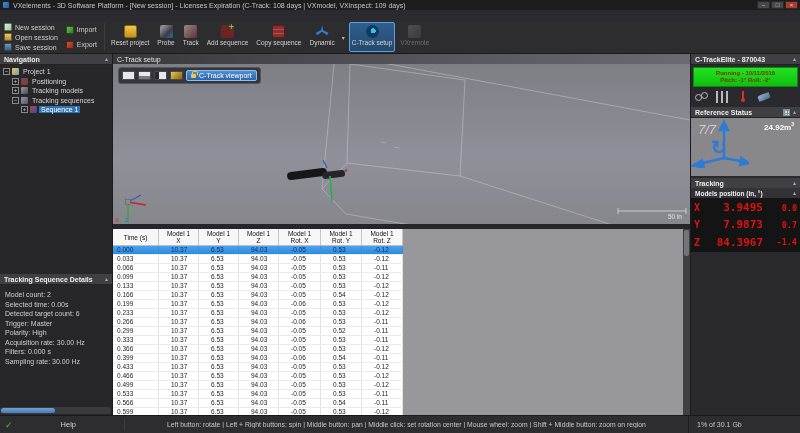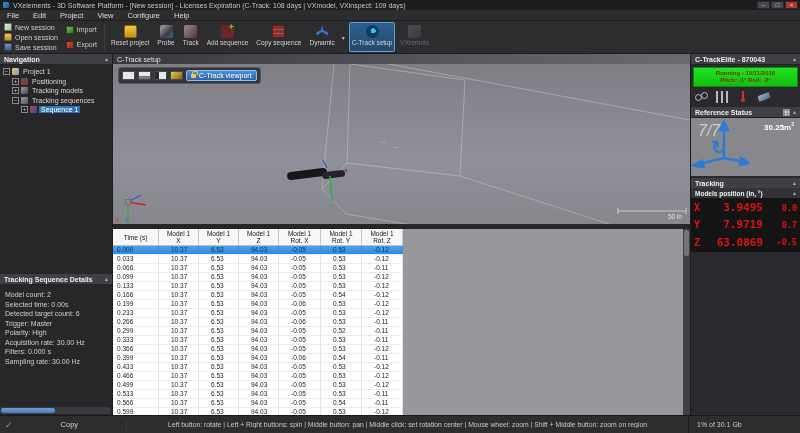--- a/index.html
+++ b/index.html
@@ -111,21 +111,21 @@
   .rpi-targets::before, .rpi-targets::after { content:""; position:absolute; width:5px; height:5px; border:1px solid #b8b8c0; border-radius:50%; }
   .rpi-targets::before { left:0; top:3px; } .rpi-targets::after { left:6px; top:1px; }
   .rpi-bars { background:repeating-linear-gradient(90deg,#b8b8c0 0 2px,transparent 2px 5px); }
   .rpi-thermometer::before { content:""; position:absolute; left:5px; top:0; width:2px; height:8px; background:#d83030; }
   .rpi-thermometer::after { content:""; position:absolute; left:4px; top:7px; width:4px; height:4px; background:#d83030; border-radius:50%; }
   .rpi-wrench { background:linear-gradient(135deg,#9ab4cc,#4a6a8a); border-radius:3px 1px 3px 1px; transform:rotate(-20deg) scaleY(.5); }
   .rp-header { position:absolute; left:0; right:0; }
   .grid-ico { width:7px; height:7px; background:#cfd6dd; border:1px solid #8a9098; margin-right:3px;
     background-image:linear-gradient(#8a9098 1px,transparent 1px),linear-gradient(90deg,#8a9098 1px,transparent 1px); background-size:3px 3px; }
   .ref-box { position:absolute; top:64px; left:0; right:0; height:58px; background:#88888c; overflow:hidden; }
-  .ref-count { position:absolute; left:7px; top:4px; font-size:16px; color:#cdcdd2; font-style:italic; }
+  .ref-count { position:absolute; left:7px; top:4px; font-size:13px; color:#cdcdd2; font-style:italic; }
   .ref-volume { position:absolute; right:6px; top:3px; font-size:8px; font-weight:bold; color:#fff; }
   .ref-rotate { position:absolute; left:20px; top:18px; font-size:19px; font-weight:bold; color:#2e7bd6; }
   .models-header { background:#333337 !important; }
   .readouts { position:absolute; top:144px; left:0; right:0; height:54px; background:#141414; padding:1px 3px; display:flex; flex-direction:column; }
   .ro-row { flex:1; display:flex; align-items:center; font-family:"DejaVu Sans Mono", monospace; color:#e01212; font-weight:bold; }
   .ro-axis { width:12px; font-size:10px; }
   .ro-value { flex:1; text-align:right; font-size:11px; padding-right:10px; }
   .ro-delta { width:24px; text-align:right; font-size:8.5px; }
 
   
@@ -144,28 +144,20 @@
   <div class="titlebar">
     <div class="app-icon"></div>
     <span class="title">VXelements - 3D Software Platform - [New session] - Licenses Expiration (C-Track: 108 days | VXmodel, VXinspect: 109 days)</span>
     <div class="win-buttons">
       <div class="win-btn">–</div>
       <div class="win-btn">□</div>
       <div class="win-btn close">×</div>
     </div>
   </div>
 
-  <div class="menubar" id="menubar">
-      <div class="menu-item">File</div>
-      <div class="menu-item">Edit</div>
-      <div class="menu-item">Project</div>
-      <div class="menu-item">View</div>
-      <div class="menu-item">Configure</div>
-      <div class="menu-item">Help</div>
-    </div>
 
   <div class="toolbar">
     <div class="tb-col" id="session-col">
         <div class="sm-btn">
           <span class="sm-ico ico-new-session"></span>
           <span>New session</span>
         </div>
         <div class="sm-btn">
           <span class="sm-ico ico-open-session"></span>
           <span>Open session</span>
@@ -556,21 +548,21 @@
     <div class="panel-header rp-header" style="top:53px;">
       <span class="ph-label">Reference Status</span>
       <span style="display:flex;align-items:center;">
         <span class="grid-ico"></span>
         <span class="chev">▴</span>
       </span>
     </div>
 
     <div class="ref-box">
       <span class="ref-count">7/7</span>
-      <span class="ref-volume"><span>30.25m</span><sup style="font-size:5px;">3</sup></span>
+      <span class="ref-volume"><span>24.92m</span><sup style="font-size:5px;">3</sup></span>
       <span class="ref-rotate">↻</span>
       <svg width="58" height="50" viewBox="0 0 58 50" style="left:44px; top:8px;">
         <g stroke="#2e7bd6" stroke-width="2.4" fill="#2e7bd6">
           <line x1="33" y1="40" x2="33" y2="10"></line>
             <path d="M33,4 l-4,8 h8 Z"></path>
           <line x1="33" y1="40" x2="8" y2="46"></line>
             <path d="M2,47.5 l9,-5 l2,7 Z"></path>
           <line x1="33" y1="40" x2="54" y2="44"></line>
             <path d="M58,45 l-8,-5 l-1,7 Z"></path>
         </g>
@@ -587,32 +579,32 @@
     </div>
 
     <div class="readouts" id="readouts">
         <div class="ro-row">
           <span class="ro-axis">X</span>
           <span class="ro-value">3.9495</span>
           <span class="ro-delta">0.0</span>
         </div>
         <div class="ro-row">
           <span class="ro-axis">Y</span>
-          <span class="ro-value">7.9719</span>
+          <span class="ro-value">7.9873</span>
           <span class="ro-delta">0.7</span>
         </div>
         <div class="ro-row">
           <span class="ro-axis">Z</span>
-          <span class="ro-value">63.0869</span>
-          <span class="ro-delta">-0.5</span>
+          <span class="ro-value">84.3967</span>
+          <span class="ro-delta">-1.4</span>
         </div>
       </div>
   </div>
 
   <div class="statusbar">
     <span class="check">✓</span>
-    <span class="ready">Copy</span>
+    <span class="ready">Help</span>
     <div class="sb-sep"></div>
     <span class="hints">Left button: rotate  |  Left + Right buttons: spin  |  Middle button: pan  |  Middle click: set rotation center  |  Mouse wheel: zoom  |  Shift + Middle button: zoom on region</span>
     <span class="memory">1% of 30.1 Gb</span>
   </div>
 
 </div>
 
 </body></html>

